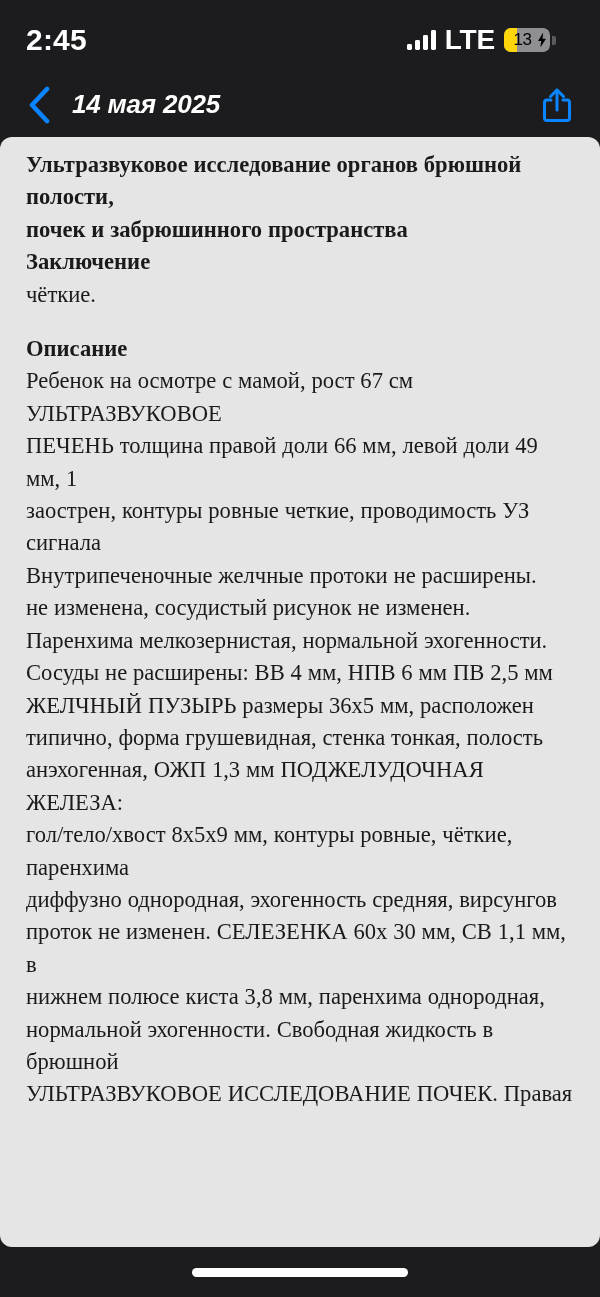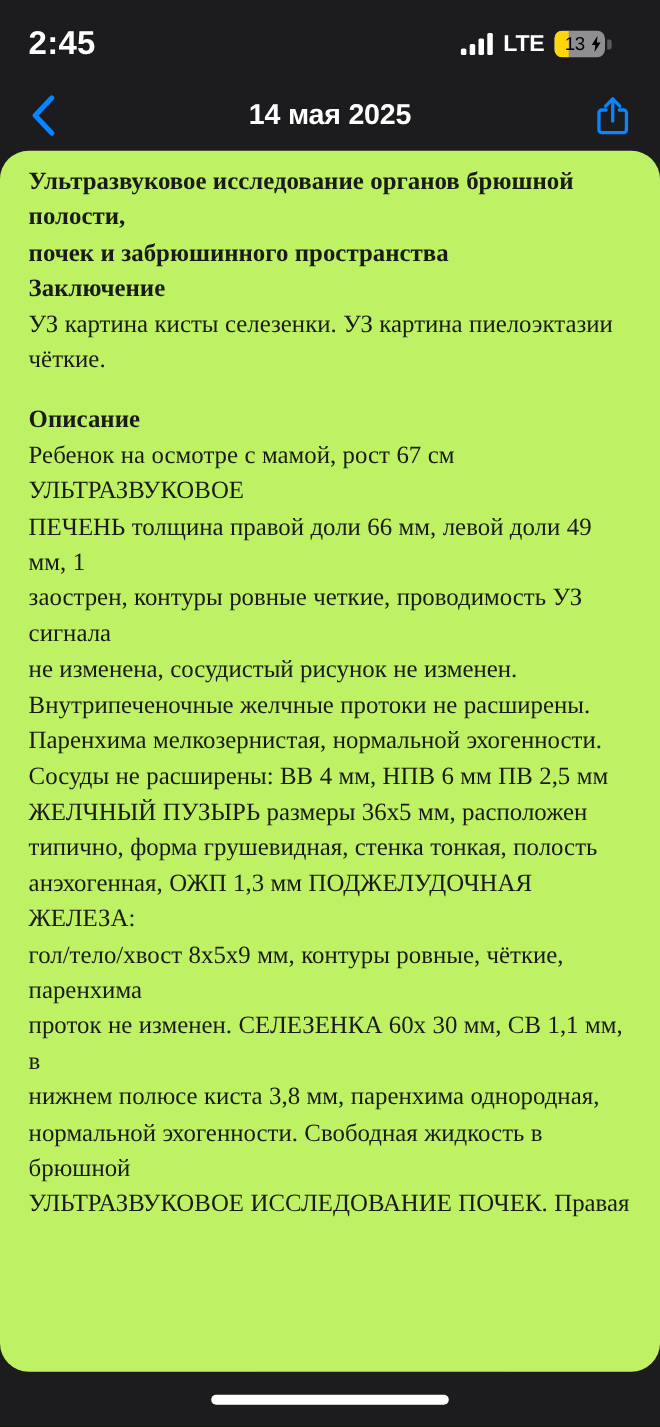--- a/index.html
+++ b/index.html
@@ -54,21 +54,21 @@
     display: block;
     width: 5px;
     background: #ffffff;
     border-radius: 1.4px;
   }
   .signal-bars i:nth-child(1) { height: 6px; }
   .signal-bars i:nth-child(2) { height: 10px; }
   .signal-bars i:nth-child(3) { height: 15px; }
   .signal-bars i:nth-child(4) { height: 20px; }
   .carrier-label {
-    font-size: 21px;
+    font-size: 28px;
     font-weight: 600;
     letter-spacing: -0.2px;
   }
   .battery {
     position: relative;
     width: 46px;
     height: 24px;
     border-radius: 7px;
     background: #8e8e93;
     display: flex;
@@ -122,44 +122,45 @@
   .nav-back {
     width: 44px;
     height: 44px;
     display: flex;
     align-items: center;
     justify-content: flex-start;
     cursor: pointer;
   }
   .nav-title {
     flex: 1;
-    text-align: center;
+    text-align: left;
     color: #ffffff;
     font-size: 26px;
     font-weight: 700;
     letter-spacing: -0.2px;
+    font-style: italic;
   }
   .nav-share {
     width: 44px;
     height: 44px;
     display: flex;
     align-items: center;
     justify-content: flex-end;
     cursor: pointer;
   }
 
   
   .doc-card {
     position: absolute;
     top: 137px;
     left: 0;
     width: 600px;
     height: 1110px;
-    background: #bef264;
-    border-radius: 26px;
+    background: #e5e5e5;
+    border-radius: 12px;
     overflow: hidden;
   }
   .doc-inner {
     padding: 12px 26px 0 26px;
     box-sizing: border-box;
   }
   .doc-inner p {
     margin: 0;
     color: #1a1a1a;
     font-family: "Liberation Serif", "DejaVu Serif", serif;
@@ -229,35 +230,35 @@
         <polyline points="8.5,9.5 15,3 21.5,9.5" fill="none" stroke="#0a84ff" stroke-width="3" stroke-linecap="round" stroke-linejoin="round"></polyline>
       </svg>
     </div>
   </div>
 
   <div class="doc-card">
     <div class="doc-inner">
         <p class="bold ">Ультразвуковое исследование органов брюшной полости,</p>
         <p class="bold ">почек и забрюшинного пространства</p>
         <p class="bold ">Заключение</p>
-        <p class="">УЗ картина кисты селезенки. УЗ картина пиелоэктазии</p>
         <p class="">чёткие.</p>
         <p class="spacer"></p>
         <p class="bold ">Описание</p>
         <p class="">Ребенок на осмотре с мамой, рост  67 см УЛЬТРАЗВУКОВОЕ</p>
         <p class="">ПЕЧЕНЬ толщина правой доли 66 мм, левой доли  49 мм, 1</p>
         <p class="">заострен, контуры ровные четкие, проводимость УЗ сигнала</p>
+        <p class="">Внутрипеченочные желчные протоки не расширены.</p>
         <p class="">не изменена, сосудистый рисунок не изменен.</p>
-        <p class="">Внутрипеченочные желчные протоки не расширены.</p>
         <p class="">Паренхима мелкозернистая, нормальной эхогенности.</p>
         <p class="">Сосуды не расширены: ВВ 4  мм, НПВ 6 мм ПВ 2,5 мм</p>
         <p class="">ЖЕЛЧНЫЙ ПУЗЫРЬ размеры 36х5  мм, расположен</p>
         <p class="">типично, форма грушевидная, стенка тонкая, полость</p>
         <p class="">анэхогенная, ОЖП  1,3 мм ПОДЖЕЛУДОЧНАЯ ЖЕЛЕЗА:</p>
         <p class="">гол/тело/хвост 8х5х9 мм, контуры ровные, чёткие, паренхима</p>
+        <p class="">диффузно однородная, эхогенность средняя, вирсунгов</p>
         <p class="">проток не изменен. СЕЛЕЗЕНКА 60х 30  мм, СВ 1,1 мм, в</p>
         <p class="">нижнем полюсе киста 3,8 мм, паренхима однородная,</p>
         <p class="">нормальной эхогенности. Свободная жидкость в брюшной</p>
         <p class="">УЛЬТРАЗВУКОВОЕ ИССЛЕДОВАНИЕ ПОЧЕК. Правая</p>
       </div>
   </div>
 
   <div class="home-indicator"></div>
 
 </div>

